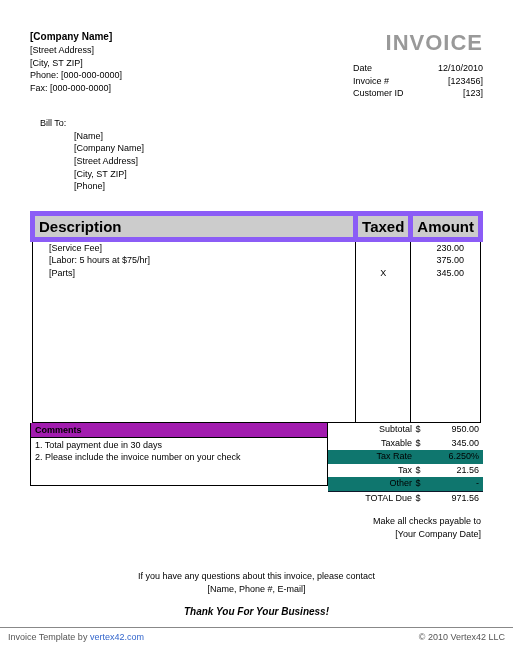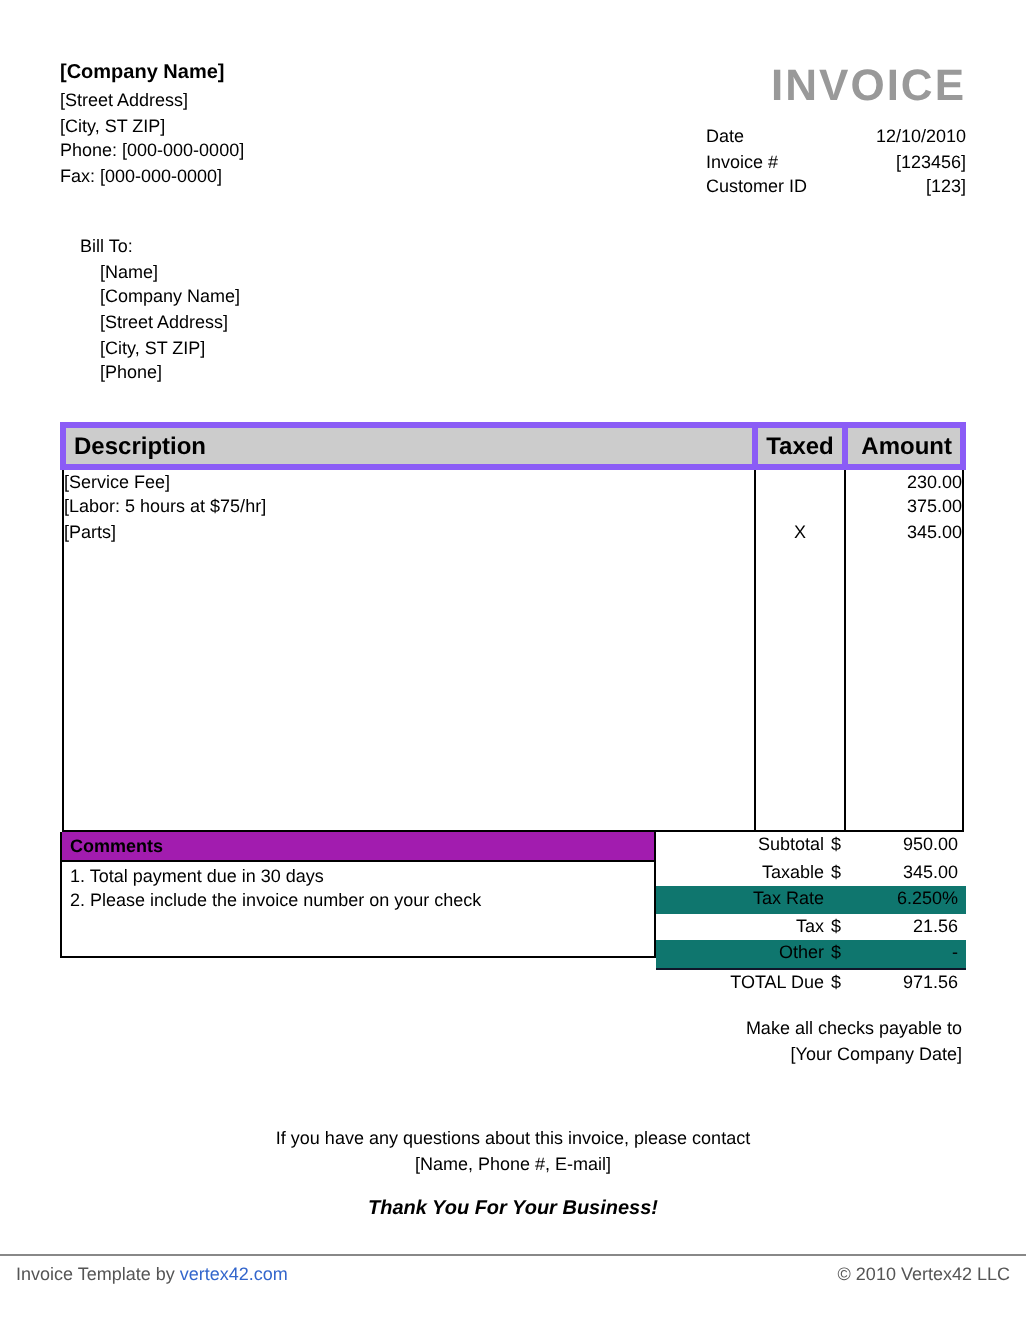--- a/index.html
+++ b/index.html
@@ -47,39 +47,39 @@
   .meta-value { width: 60px; text-align: right; }
   .billto {
     margin-bottom: 18px;
     margin-left: 10px;
   }
   .billto-title {
     font-weight: normal;
     margin-bottom: 2px;
   }
   .billto-lines {
-    margin-left: 10px;
+    margin-left: 34px;
     line-height: 1.4;
   }
   table.items {
     width: 100%;
     border-collapse: collapse;
     border: 1px solid #000;
   }
   table.items th {
     background: #ccc;
-    border: 3px solid #8b5cf6;
+    border: 5px solid #8b5cf6;
     font-weight: bold;
     padding: 2px 4px;
-    font-size: 12px;
+    font-size: 15px;
   }
   table.items td {
     border-left: 1px solid #000;
     border-right: 1px solid #000;
-    padding: 1px 0;
+    padding: 1px 16px;
     height: 13px;
     vertical-align: top;
   }
   .col-desc { text-align: left; }
   .col-taxed { text-align: center; width: 45px; }
   .col-amount { text-align: right; width: 59px; }
   .bottom-section {
     display: flex;
     margin-top: 0;
   }

